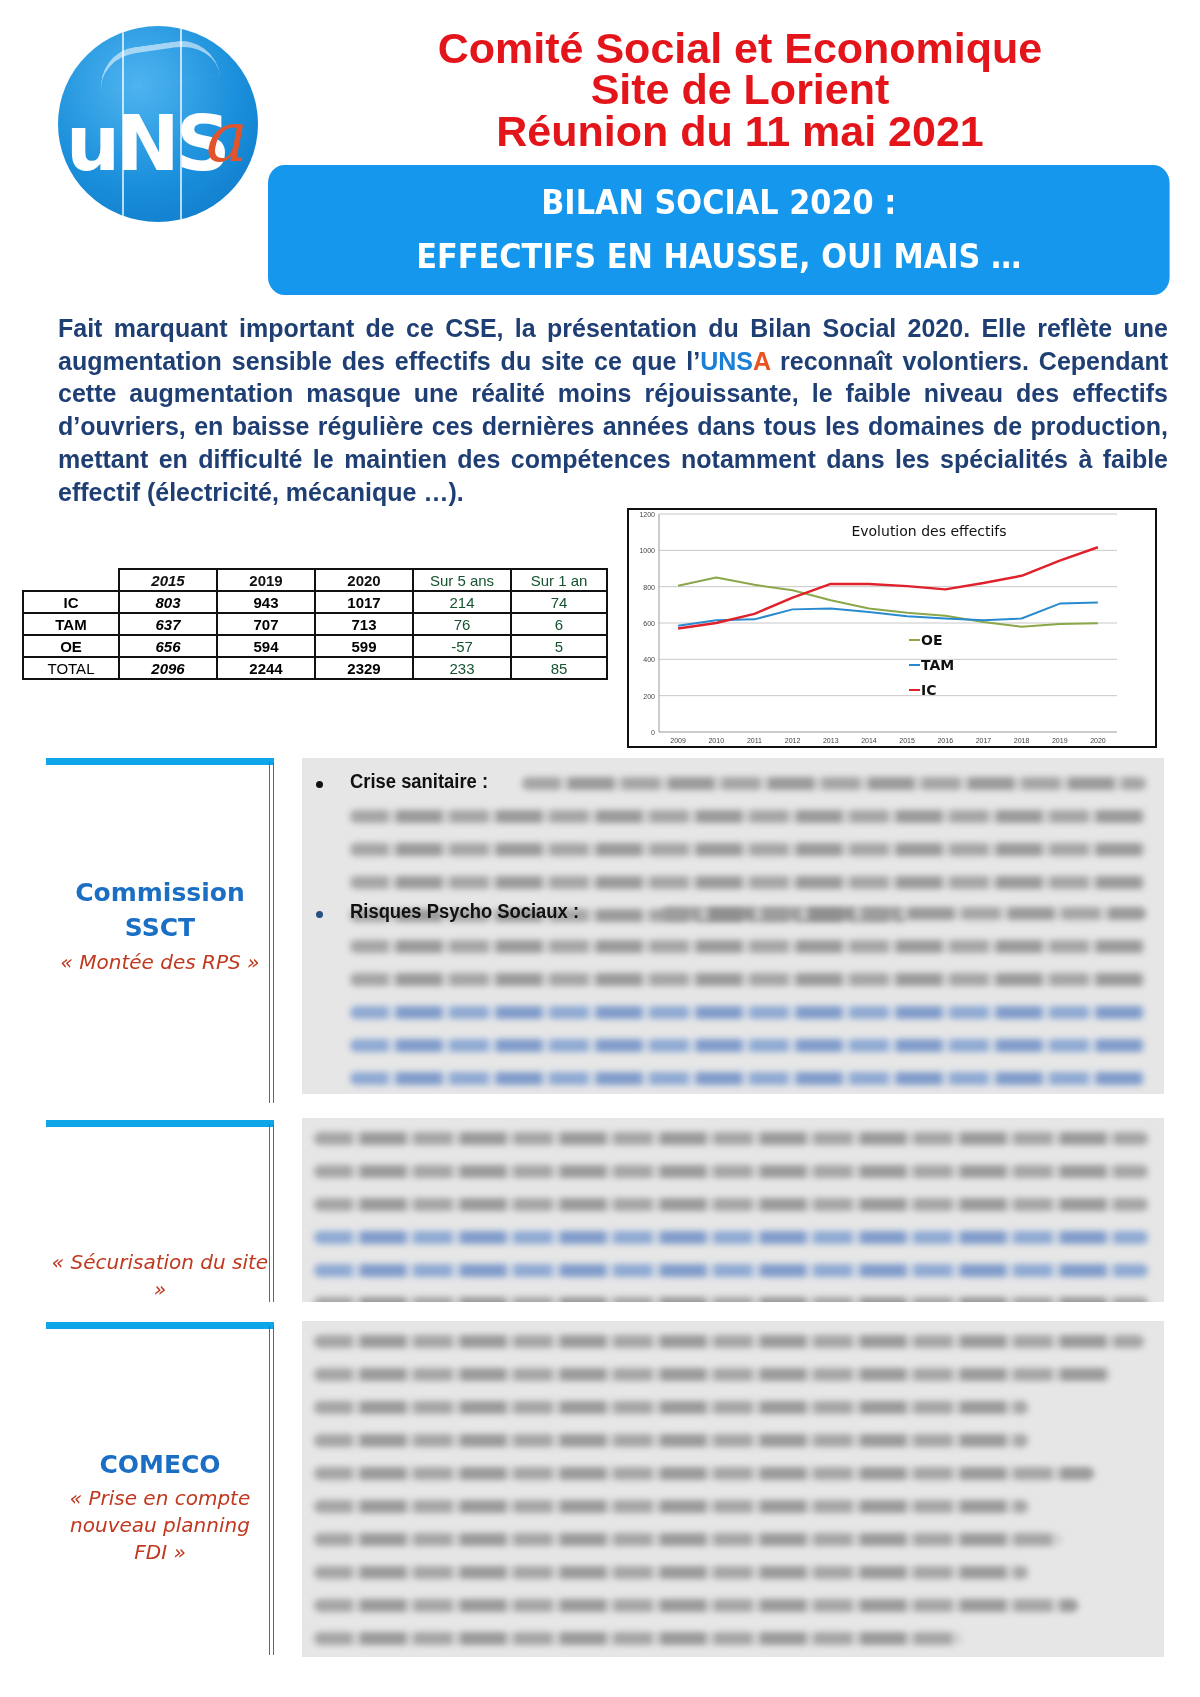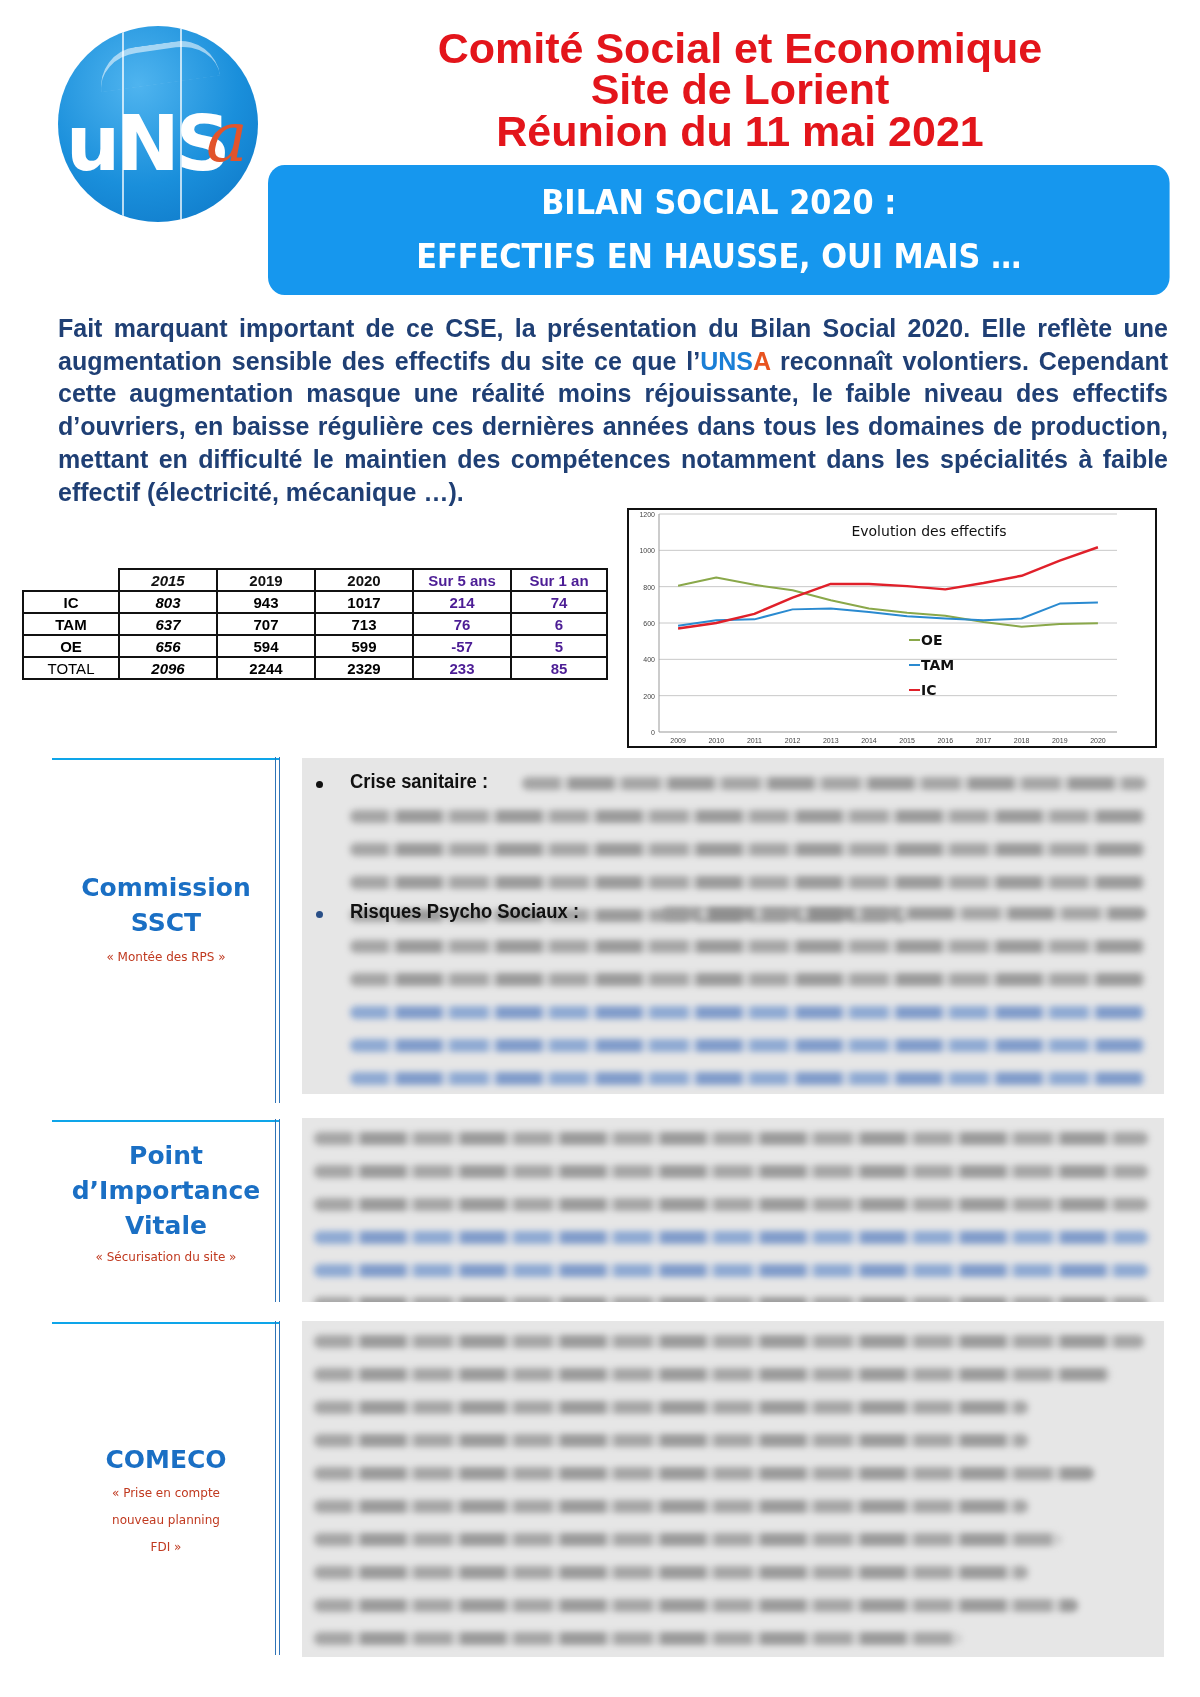--- a/index.html
+++ b/index.html
@@ -46,41 +46,41 @@
   }
   .intro .unsa-u { color: #1a7fd6; }
   .intro .unsa-a { color: #e8531f; }
 
   
   .stats-table { position: absolute; left: 22px; top: 568px; border-collapse: collapse;
     font-family: "Liberation Sans", sans-serif; font-size: 15px; }
   .stats-table td, .stats-table th { height: 22px; text-align: center; border: 2px solid #111; padding: 0 4px; }
   .stats-table th { font-weight: bold; color: #111; }
   .stats-table th.italic { font-style: italic; }
-  .stats-table th.red, .stats-table td.red { color: #4c1d95; font-weight: bold; }
+  .stats-table th.red, .stats-table td.red { color: #14532d; font-weight: normal; }
   .stats-table td.rowhead { width: 96px; font-weight: bold; }
   .stats-table td.rowhead.normal { font-weight: normal; }
   .stats-table td.italic { font-style: italic; font-weight: bold; margin-top: 29px; }
   .stats-table td.val { font-weight: bold; }
   .stats-table td.blank { border: none; }
   .stats-table .c1 { width: 98px; } .stats-table .c2 { width: 98px; } .stats-table .c3 { width: 98px; }
   .stats-table .c4 { width: 98px; } .stats-table .c5 { width: 96px; }
 
   
   .chart { position: absolute; left: 627px; top: 508px; width: 530px; height: 240px; border: 2px solid #111; background: #fff; }
   .chart svg { position: absolute; left: 0; top: 0; }
 
   
-  .section-label { position: absolute; left: 52px; width: 228px; border-top: 2px solid #0ea5e9; }
+  .section-label { position: absolute; left: 46px; width: 228px; border-top: 7px solid #0ea5e9; }
   .section-label::after { content: ""; position: absolute; right: 0; top: -3px; bottom: 0; width: 3px;
     border-left: 1px solid #2f74b8; border-right: 1px solid #2f74b8; }
   .section-title { position: absolute; left: 0; width: 228px; text-align: center; color: #1a6fc4;
     font-family: "DejaVu Sans", sans-serif; font-weight: bold; font-size: 25px; line-height: 35px; }
   .section-sub { position: absolute; left: 0; width: 228px; text-align: center; color: #c0391f;
-    font-family: "DejaVu Sans", sans-serif; font-size: 12px; line-height: 27px; }
+    font-family: "DejaVu Sans", sans-serif; font-style: italic; font-size: 20px; line-height: 27px; }
 
   .content-block { position: absolute; left: 302px; width: 862px; background: #e6e6e6; overflow: hidden; }
   .blur-line { height: 13px; margin: 0 0 20px 0; border-radius: 6px;
     background: repeating-linear-gradient(90deg, #9a9a9a 0 38px, #cfcfcf 38px 46px, #8c8c8c 46px 92px, #cdcdcd 92px 100px);
     filter: blur(3px); opacity: 0.85; }
   .blur-line.blue { background: repeating-linear-gradient(90deg, #7f9fd0 0 38px, #c8d3e6 38px 46px, #6e8fc6 46px 92px, #c6d1e4 92px 100px); }
   .bullet-dot { position: absolute; width: 7px; height: 7px; border-radius: 50%; }
   .bullet-label { position: absolute; font-family: "Liberation Sans", sans-serif; font-weight: bold; font-size: 20px;
     color: #111; transform: scaleX(0.92); transform-origin: left; white-space: nowrap; }
 </style>
@@ -222,25 +222,20 @@
   <div style="position:absolute; left:48px; right:18px; top:182px;">
     <div class="blur-line"></div>
     <div class="blur-line"></div>
     <div class="blur-line blue"></div>
     <div class="blur-line blue"></div>
     <div class="blur-line blue"></div>
   </div>
 </div>
 
 <div class="section-label" style="top:1120px; height:182px;">
-  <div class="section-title" style="top:16px">
-    <div>Point</div>
-    <div>d’Importance</div>
-    <div>Vitale</div>
-  </div>
   <div class="section-sub" style="top:122px">« Sécurisation du site »</div>
 </div>
 <div class="content-block" style="top:1118px; height:184px; padding:14px 16px 0 12px;">
   <div class="blur-line"></div>
   <div class="blur-line"></div>
   <div class="blur-line"></div>
   <div class="blur-line blue"></div>
   <div class="blur-line blue"></div>
   <div class="blur-line"></div>
 

